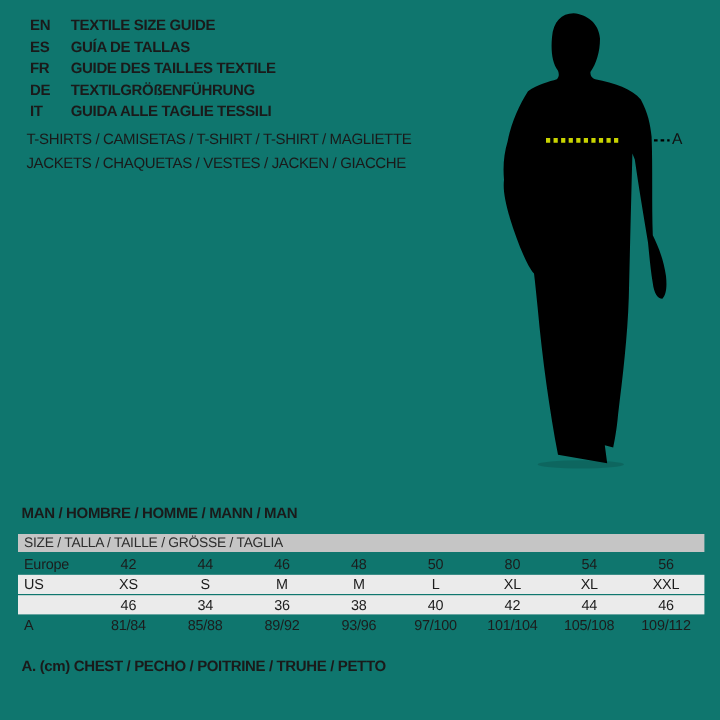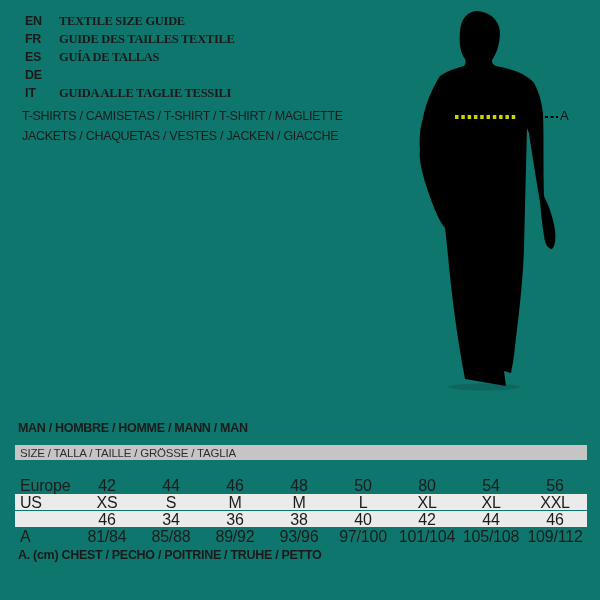--- a/index.html
+++ b/index.html
@@ -4,68 +4,69 @@
 <style>
   * { margin:0; padding:0; box-sizing:border-box; }
   html,body { width:600px; height:600px; background:#fff; }
   body { font-family:"Liberation Sans", sans-serif; color:#1a1a1a; }
   .canvas { position:relative; width:600px; height:600px; background:#0f766e; overflow:hidden; }
 
   
   .lang-list { position:absolute; left:25px; top:12px; }
   .lang-row { display:flex; height:18px; align-items:center; }
   .lang-code { width:34px; font-weight:bold; font-size:12.5px; letter-spacing:-0.3px; }
-  .lang-label { font-weight:bold; font-size:12.5px; letter-spacing:-0.3px; white-space:nowrap;font-family:Liberation Serif, serif; }
+  .lang-label { font-weight:bold; font-size:12.5px; letter-spacing:-0.3px; white-space:nowrap; }
 
   
   .categories { position:absolute; left:22px; top:106px; }
   .cat-line { font-weight:normal; font-size:12.5px; letter-spacing:-0.3px; line-height:20px; white-space:nowrap; }
 
   
   .figure-wrap { position:absolute; left:408px; top:2px; width:192px; height:392px; }
   .figure-wrap svg { display:block; }
   .measure-label { position:absolute; left:152px; top:106px; font-size:13px; font-weight:400; color:#111; }
 
   
   .gender-caption { position:absolute; left:18px; top:421px; font-weight:bold; font-size:12.5px; letter-spacing:-0.3px;text-align:center; }
 
   
   .size-table { position:absolute; left:15px; top:445px; width:572px; }
   .table-header { height:15px; background:#c5c5c5; display:flex; align-items:center;
                   padding-left:5px; font-size:11.5px; font-weight:400; color:#2e2e2e;
-                  letter-spacing:-0.2px; margin-bottom:17px; }
+                  letter-spacing:-0.2px; margin-bottom:2px; }
   .trow { display:grid; grid-template-columns:60px repeat(8, 1fr); height:16px;
-          align-items:center; margin-bottom:1px; font-size:16px; color:#1c1c1c; }
+          align-items:center; margin-bottom:1px; font-size:12px; color:#1c1c1c; }
   .trow.stripe { background:#ebebeb; }
   .tlabel { padding-left:5px; text-align:left; letter-spacing:-0.2px; }
   .tcell { text-align:center; letter-spacing:-0.2px; }
 
   
   .footnote { position:absolute; left:18px; top:548px; font-weight:bold; font-size:12.5px; letter-spacing:-0.3px; }
 </style>
 </head>
 <body>
 
 <div class="canvas">
 
   <div class="lang-list">
     <div class="lang-row">
       <span class="lang-code">EN</span>
       <span class="lang-label">TEXTILE SIZE GUIDE</span>
     </div>
     <div class="lang-row">
+      <span class="lang-code">ES</span>
+      <span class="lang-label">GUÍA DE TALLAS</span>
+    </div>
+    <div class="lang-row">
       <span class="lang-code">FR</span>
       <span class="lang-label">GUIDE DES TAILLES TEXTILE</span>
     </div>
     <div class="lang-row">
-      <span class="lang-code">ES</span>
-      <span class="lang-label">GUÍA DE TALLAS</span>
-    </div>
-    <div class="lang-row">
       <span class="lang-code">DE</span>
+      <span class="lang-label">TEXTILGRÖßENFÜHRUNG</span>
     </div>
     <div class="lang-row">
       <span class="lang-code">IT</span>
       <span class="lang-label">GUIDA ALLE TAGLIE TESSILI</span>
     </div>
   </div>
 
   <div class="categories">
     <div class="cat-line">T-SHIRTS / CAMISETAS / T-SHIRT / T-SHIRT / MAGLIETTE</div>
     <div class="cat-line">JACKETS / CHAQUETAS / VESTES / JACKEN / GIACCHE</div>

